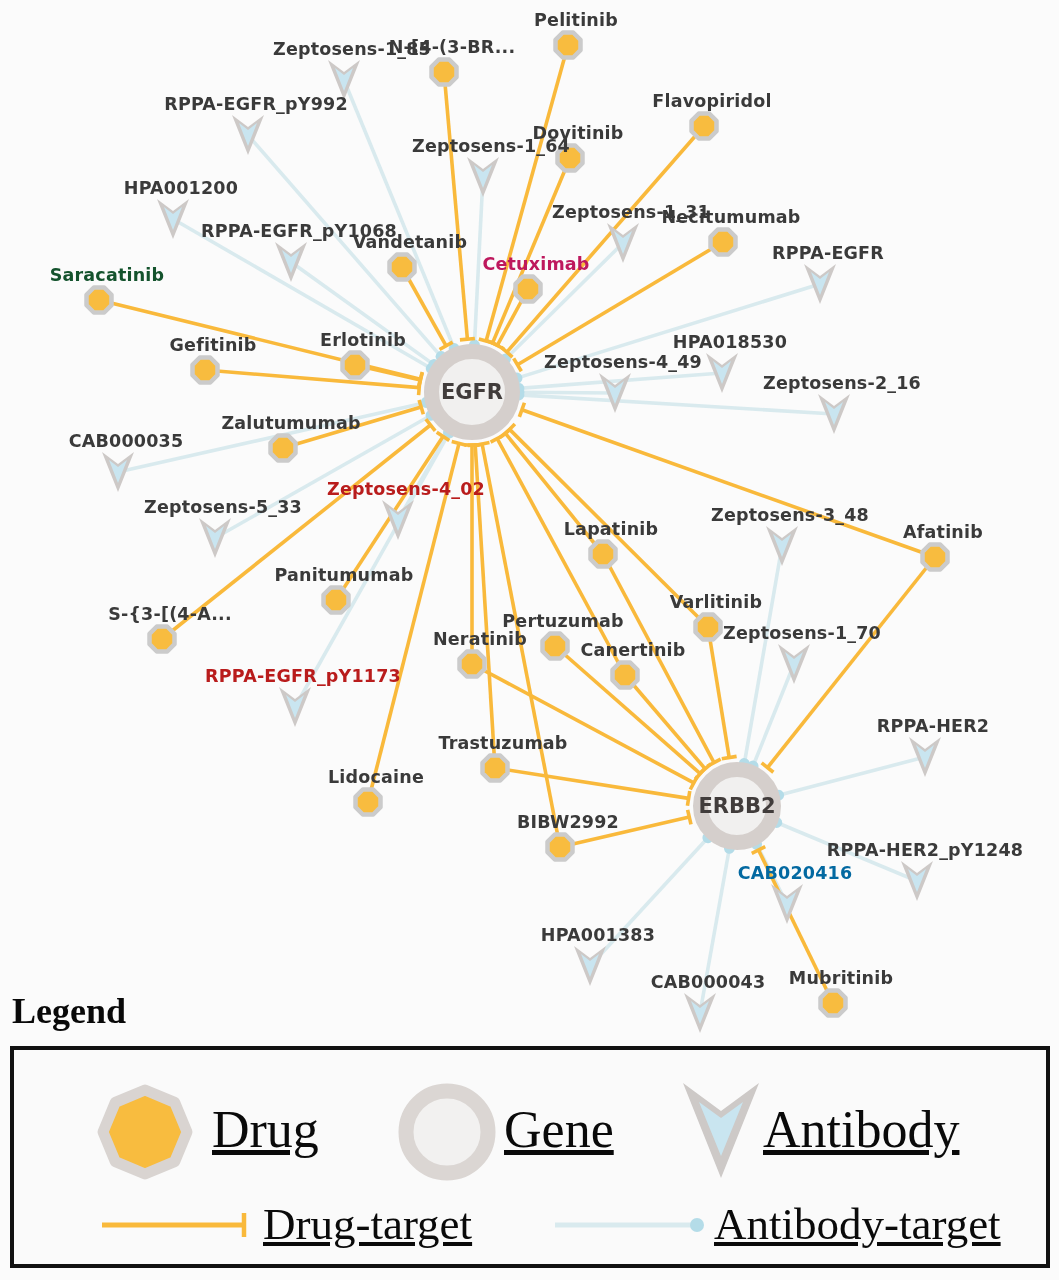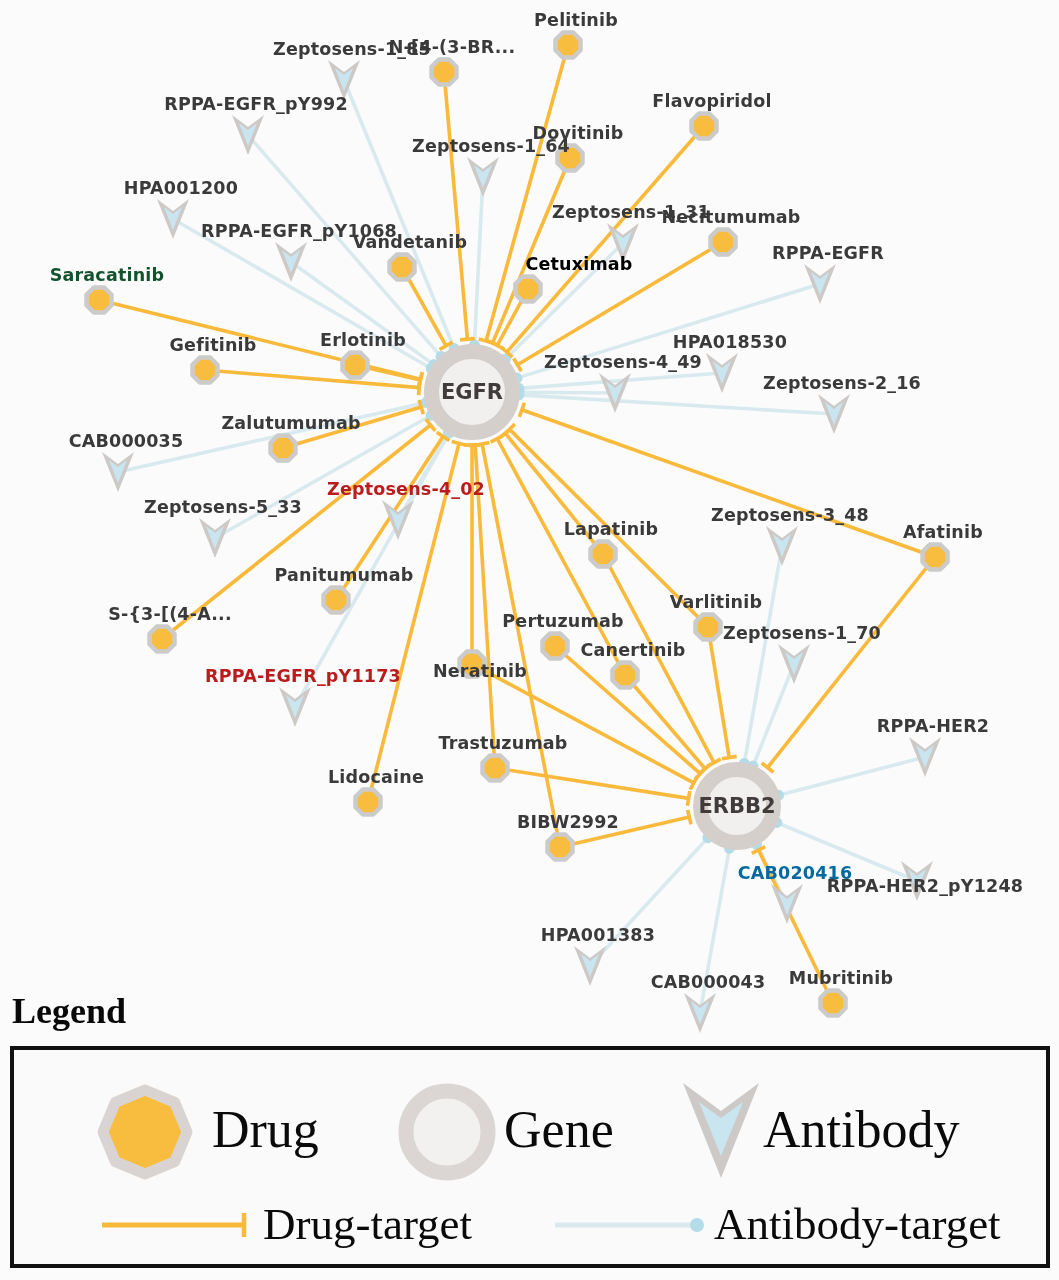--- a/index.html
+++ b/index.html
@@ -20,21 +20,21 @@
   }
   .legend-title{
     position:absolute;left:12px;top:990px;
     font-family:"Liberation Serif",serif;font-weight:700;font-size:36px;color:#090909;
   }
   .legend-box{
     position:absolute;left:10px;top:1046px;width:1032px;height:214px;
     background:#FAFAFA;border:4px solid #111;
   }
   .legend-item-label{
-    position:absolute;font-family:"Liberation Serif",serif;color:#0a0a0a;white-space:nowrap;
+    position:absolute;font-family:"Liberation Serif",serif;color:#0a0a0a;white-space:nowrap;text-decoration:underline;
   }
   .legend-node-label{font-size:52px;top:1100px;}
   .legend-edge-label{font-size:45px;top:1198px;}
   .lg{position:absolute;}
 </style>
 </head>
 <body>
 
 <svg id="graph" viewBox="0 0 1059 1280">
   <defs>
@@ -216,32 +216,32 @@
       </g>
     </g>
 </svg>
 
 <div id="labels">
     <div class="node-label" style="left: 568px; top: 30px; color: rgb(58, 58, 58);">Pelitinib</div>
     <div class="node-label" style="left: 444px; top: 57px; color: rgb(58, 58, 58);">N-[4-(3-BR...</div>
     <div class="node-label" style="left: 704px; top: 111px; color: rgb(58, 58, 58);">Flavopiridol</div>
     <div class="node-label" style="left: 570px; top: 143px; color: rgb(58, 58, 58);">Dovitinib</div>
     <div class="node-label" style="left: 402px; top: 252px; color: rgb(58, 58, 58);">Vandetanib</div>
-    <div class="node-label" style="left: 528px; top: 274px; color: #000000; margin-left: 43px;">Cetuximab</div>
+    <div class="node-label" style="left: 528px; top: 274px; color: #be185d;">Cetuximab</div>
     <div class="node-label" style="left: 723px; top: 227px; color: rgb(58, 58, 58);">Necitumumab</div>
     <div class="node-label" style="left: 99px; top: 285px; color: #14532d;">Saracatinib</div>
     <div class="node-label" style="left: 205px; top: 355px; color: rgb(58, 58, 58);">Gefitinib</div>
     <div class="node-label" style="left: 355px; top: 350px; color: rgb(58, 58, 58);">Erlotinib</div>
     <div class="node-label" style="left: 283px; top: 433px; color: rgb(58, 58, 58);">Zalutumumab</div>
     <div class="node-label" style="left: 336px; top: 585px; color: rgb(58, 58, 58);">Panitumumab</div>
     <div class="node-label" style="left: 162px; top: 624px; color: rgb(58, 58, 58);">S-{3-[(4-A...</div>
     <div class="node-label" style="left: 603px; top: 539px; color: rgb(58, 58, 58);">Lapatinib</div>
     <div class="node-label" style="left: 935px; top: 542px; color: rgb(58, 58, 58);">Afatinib</div>
     <div class="node-label" style="left: 708px; top: 612px; color: rgb(58, 58, 58);">Varlitinib</div>
-    <div class="node-label" style="left: 472px; top: 649px; color: rgb(58, 58, 58); margin-top: 32px;">Neratinib</div>
+    <div class="node-label" style="left: 472px; top: 649px; color: rgb(58, 58, 58);">Neratinib</div>
     <div class="node-label" style="left: 625px; top: 660px; color: rgb(58, 58, 58);">Canertinib</div>
     <div class="node-label" style="left: 555px; top: 631px; color: rgb(58, 58, 58);">Pertuzumab</div>
     <div class="node-label" style="left: 368px; top: 787px; color: rgb(58, 58, 58);">Lidocaine</div>
     <div class="node-label" style="left: 495px; top: 753px; color: rgb(58, 58, 58);">Trastuzumab</div>
     <div class="node-label" style="left: 560px; top: 832px; color: rgb(58, 58, 58);">BIBW2992</div>
     <div class="node-label" style="left: 833px; top: 988px; color: rgb(58, 58, 58);">Mubritinib</div>
     <div class="node-label" style="left: 344px; top: 59px; color: rgb(58, 58, 58);">Zeptosens-1_85</div>
     <div class="node-label" style="left: 248px; top: 114px; color: rgb(58, 58, 58);">RPPA-EGFR_pY992</div>
     <div class="node-label" style="left: 173px; top: 198px; color: rgb(58, 58, 58);">HPA001200</div>
     <div class="node-label" style="left: 291px; top: 241px; color: rgb(58, 58, 58);">RPPA-EGFR_pY1068</div>
@@ -251,21 +251,21 @@
     <div class="node-label" style="left: 722px; top: 352px; color: rgb(58, 58, 58);">HPA018530</div>
     <div class="node-label" style="left: 615px; top: 372px; color: rgb(58, 58, 58);">Zeptosens-4_49</div>
     <div class="node-label" style="left: 834px; top: 393px; color: rgb(58, 58, 58);">Zeptosens-2_16</div>
     <div class="node-label" style="left: 118px; top: 451px; color: rgb(58, 58, 58);">CAB000035</div>
     <div class="node-label" style="left: 215px; top: 517px; color: rgb(58, 58, 58);">Zeptosens-5_33</div>
     <div class="node-label" style="left: 398px; top: 499px; color: #b91c1c; text-align: right;">Zeptosens-4_02</div>
     <div class="node-label" style="left: 295px; top: 686px; color: #b91c1c;">RPPA-EGFR_pY1173</div>
     <div class="node-label" style="left: 782px; top: 525px; color: rgb(58, 58, 58);">Zeptosens-3_48</div>
     <div class="node-label" style="left: 794px; top: 643px; color: rgb(58, 58, 58);">Zeptosens-1_70</div>
     <div class="node-label" style="left: 925px; top: 736px; color: rgb(58, 58, 58);">RPPA-HER2</div>
-    <div class="node-label" style="left: 917px; top: 860px; color: rgb(58, 58, 58); margin-top: 36px;">RPPA-HER2_pY1248</div>
+    <div class="node-label" style="left: 917px; top: 860px; color: rgb(58, 58, 58);">RPPA-HER2_pY1248</div>
     <div class="node-label" style="left: 787px; top: 883px; color: #0369a1;">CAB020416</div>
     <div class="node-label" style="left: 590px; top: 945px; color: rgb(58, 58, 58);">HPA001383</div>
     <div class="node-label" style="left: 700px; top: 992px; color: rgb(58, 58, 58);">CAB000043</div>
   </div>
 
 <div class="legend-title">Legend</div>
 
 <div class="legend-box"></div>
 
 <svg class="lg" style="left:95px;top:1082px" width="100" height="100">

